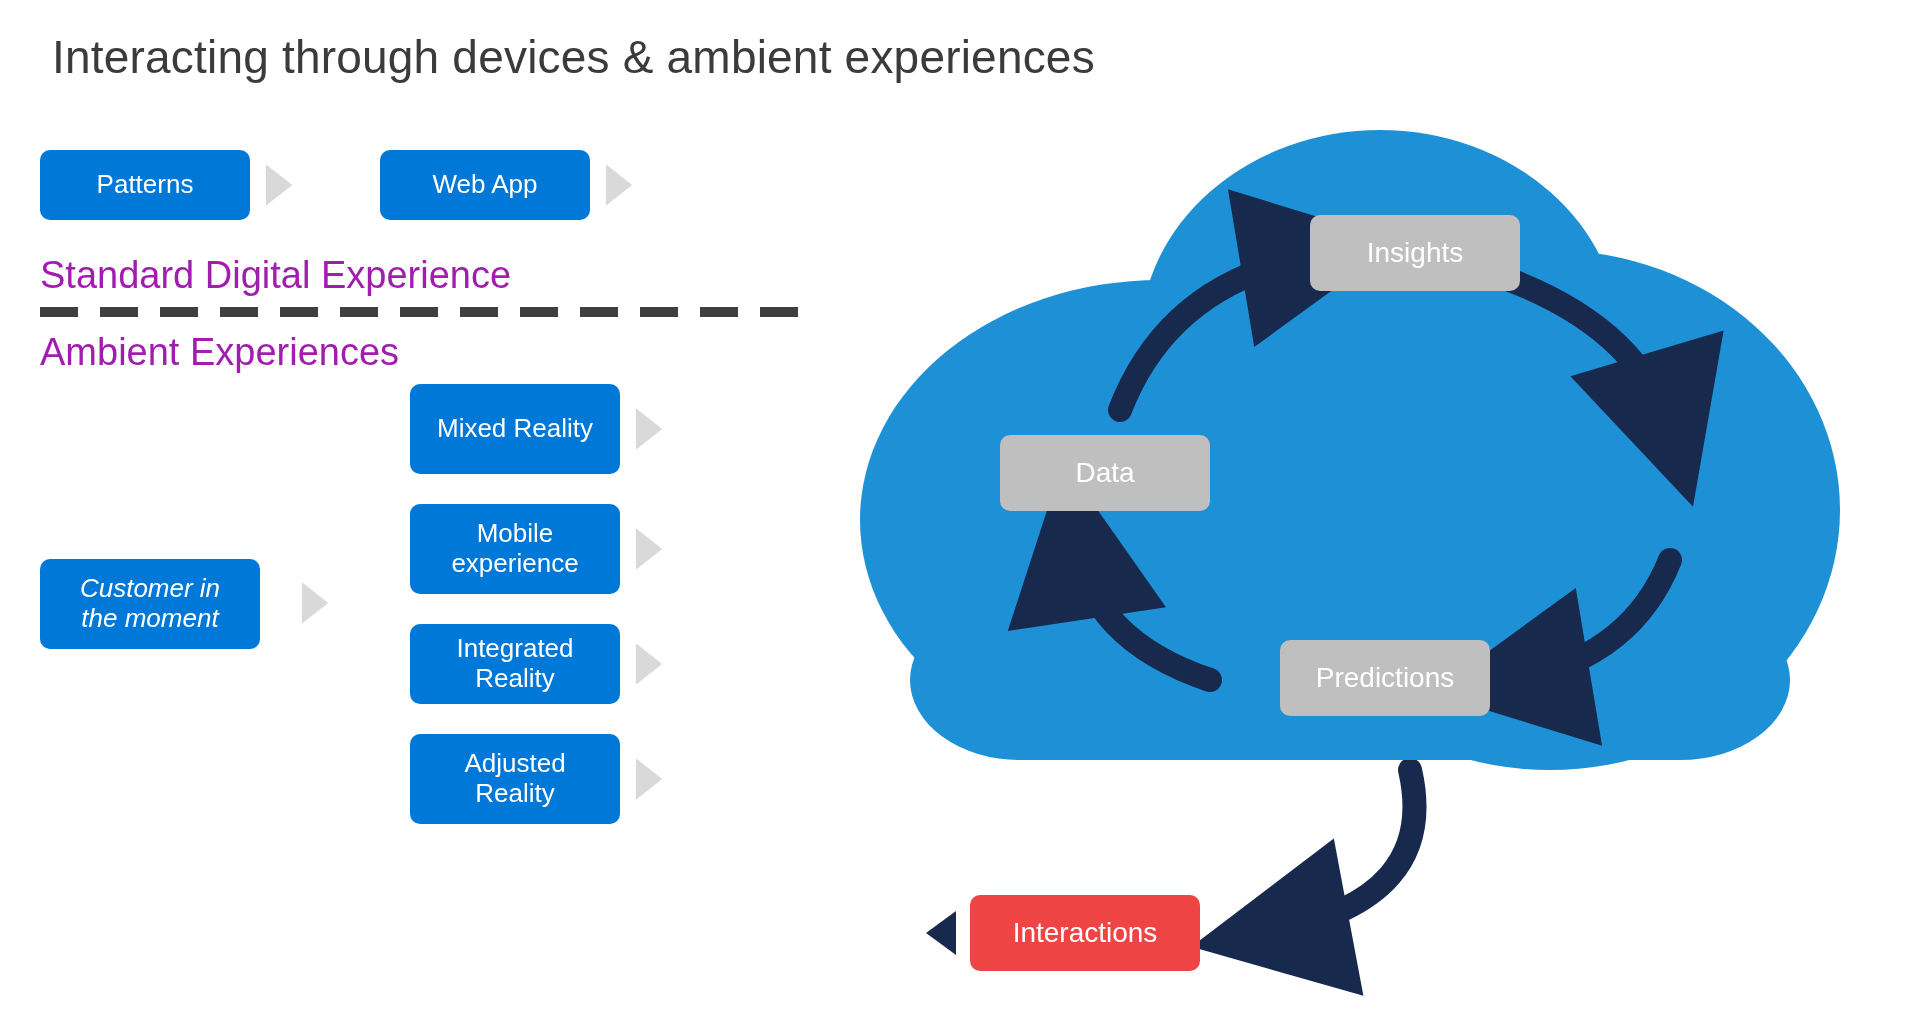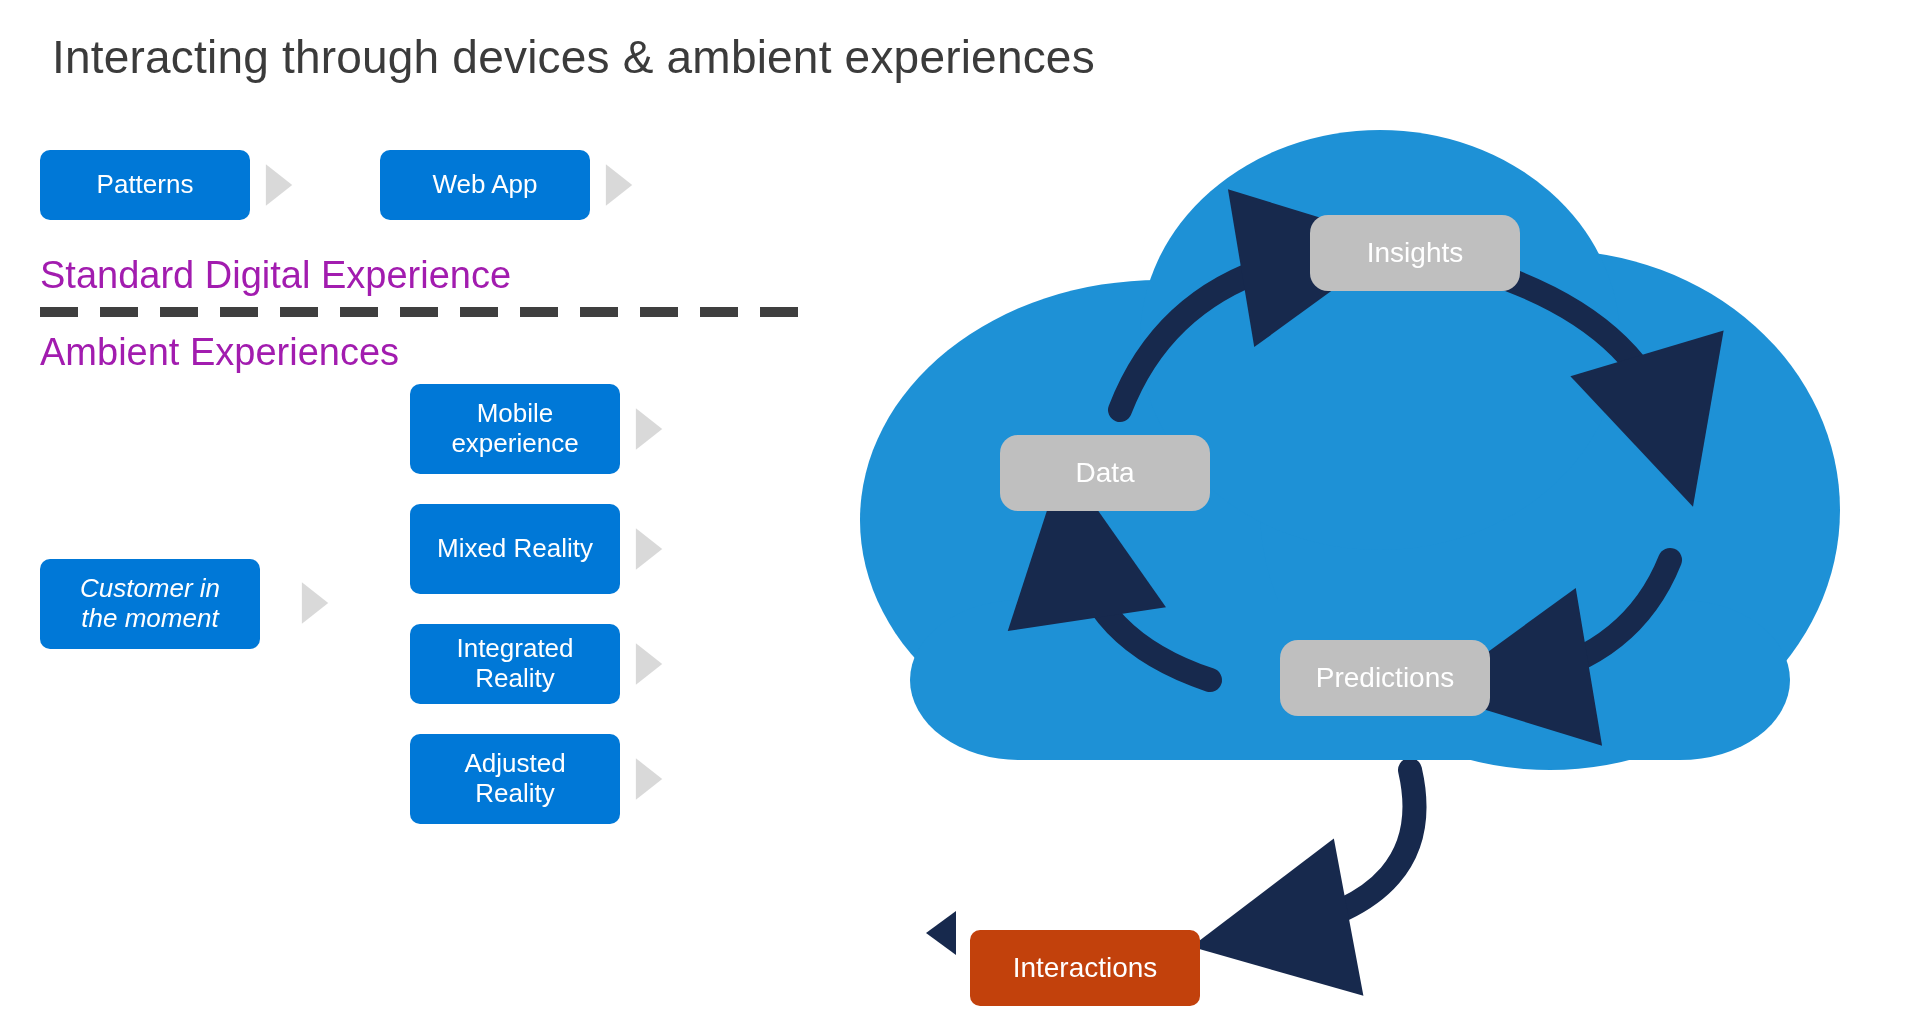--- a/index.html
+++ b/index.html
@@ -106,34 +106,34 @@
     top: 0;
     width: 1000px;
     height: 700px;
   }
   .grey-node {
     position: absolute;
     background: #bfbfbf;
     color: #ffffff;
     font-size: 28px;
     font-weight: 400;
-    border-radius: 18px;
+    border-radius: 10px;
     width: 210px;
     height: 76px;
     display:flex; align-items:center; justify-content:center;
   }
   .interactions-node {
     position: absolute;
-    background: #c2410c;
+    background: #ef4444;
     color: #ffffff;
     font-size: 28px;
     border-radius: 10px;
     width: 230px;
     height: 76px;
-    display:flex; align-items:center; justify-content:center;margin-top:35px;
+    display:flex; align-items:center; justify-content:center;
   }
   .dark-tri {
     position:absolute;
   }
 </style>
 </head>
 <body>
 
 <div class="slide">
 
@@ -164,29 +164,29 @@
     <div class="ambient-area">
       <div class="blue-box ambient-customer" style="width:220px;height:90px">Customer in the moment</div>
       <span class="chev ambient-chev">
         <svg width="34" height="48" viewBox="0 0 34 48">
             <polygon points="2,2 30,24 2,46" fill="#d9d9d9"></polygon>
           </svg>
       </span>
 
       <div class="ambient-stack">
         <div class="stack-row">
+          <div class="blue-box" style="height:90px">Mixed Reality</div>
+          <span class="chev">
+            <svg width="34" height="48" viewBox="0 0 34 48">
+                <polygon points="2,2 30,24 2,46" fill="#d9d9d9"></polygon>
+              </svg>
+          </span>
+        </div>
+        <div class="stack-row">
           <div class="blue-box" style="height:90px">Mobile experience</div>
-          <span class="chev">
-            <svg width="34" height="48" viewBox="0 0 34 48">
-                <polygon points="2,2 30,24 2,46" fill="#d9d9d9"></polygon>
-              </svg>
-          </span>
-        </div>
-        <div class="stack-row">
-          <div class="blue-box" style="height:90px">Mixed Reality</div>
           <span class="chev">
             <svg width="34" height="48" viewBox="0 0 34 48">
                 <polygon points="2,2 30,24 2,46" fill="#d9d9d9"></polygon>
               </svg>
           </span>
         </div>
         <div class="stack-row">
           <div class="blue-box" style="height:80px">Integrated Reality</div>
           <span class="chev">
             <svg width="34" height="48" viewBox="0 0 34 48">

